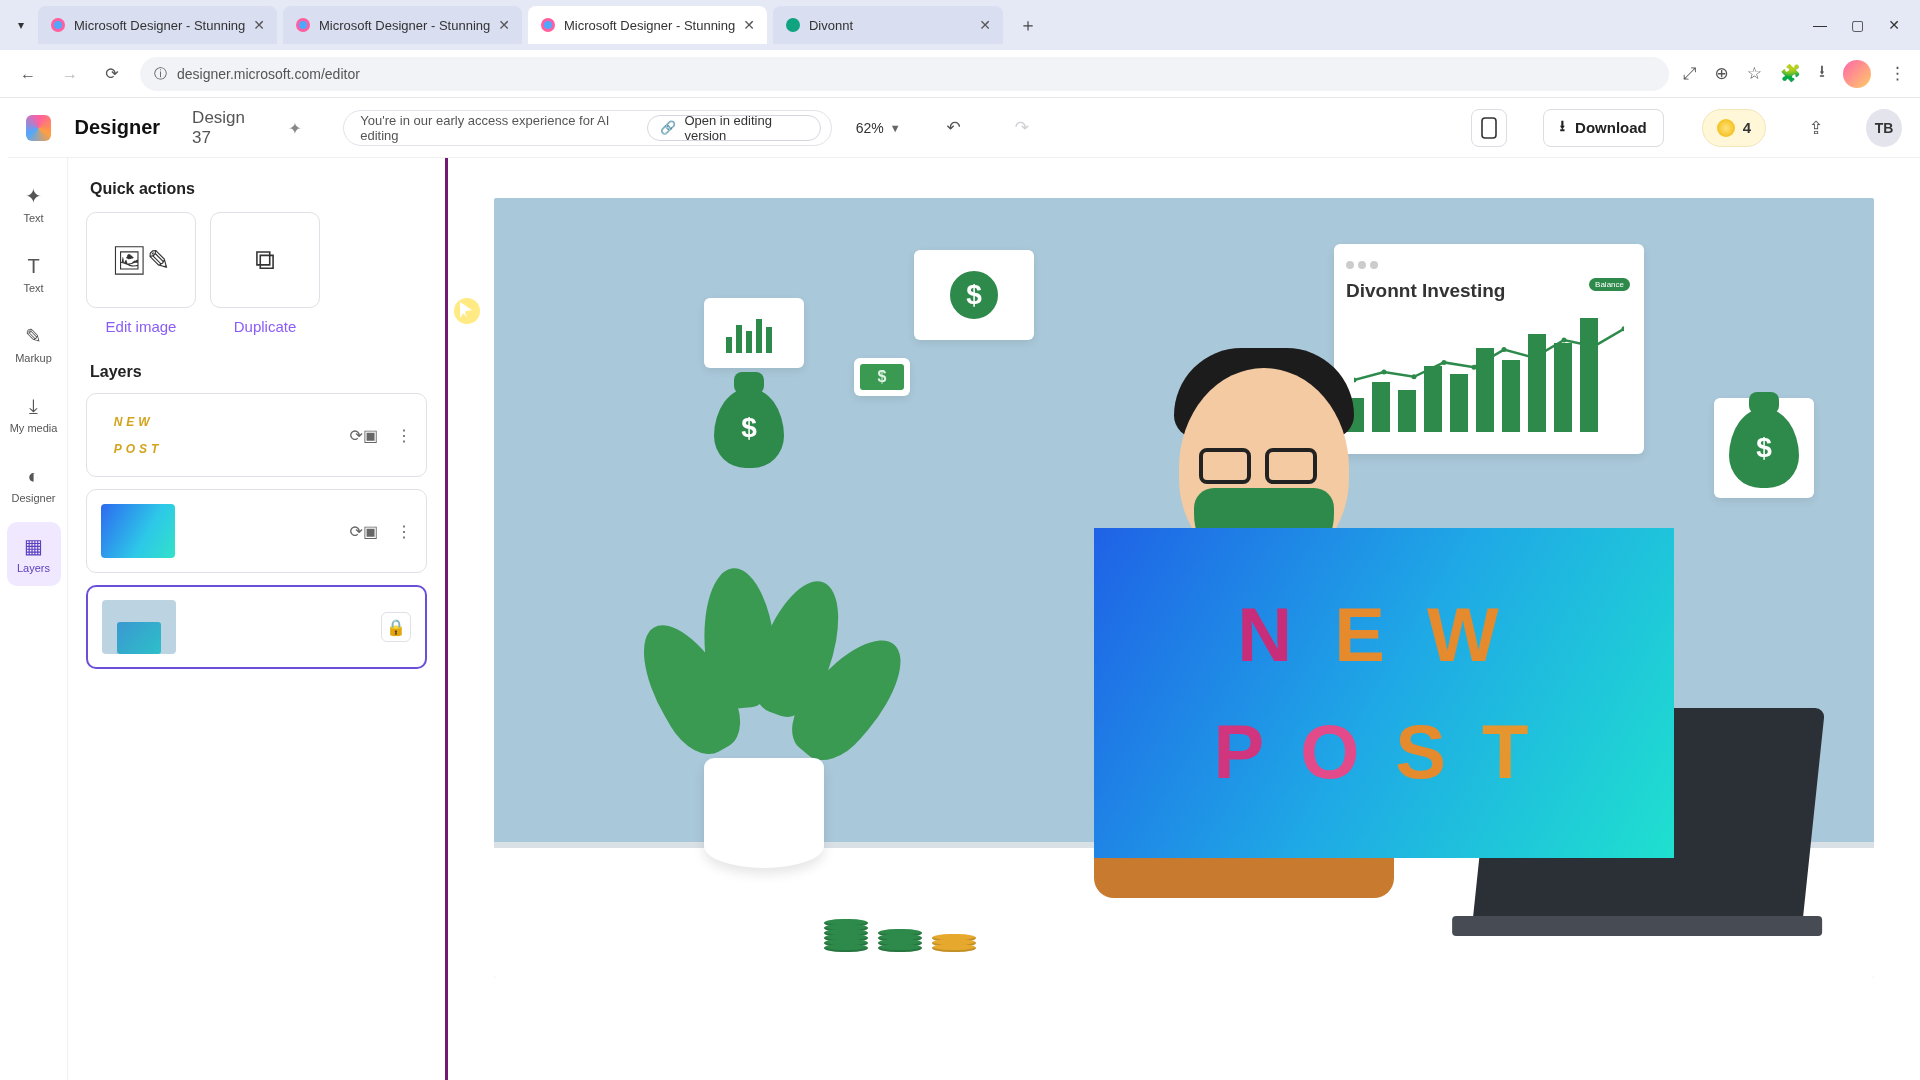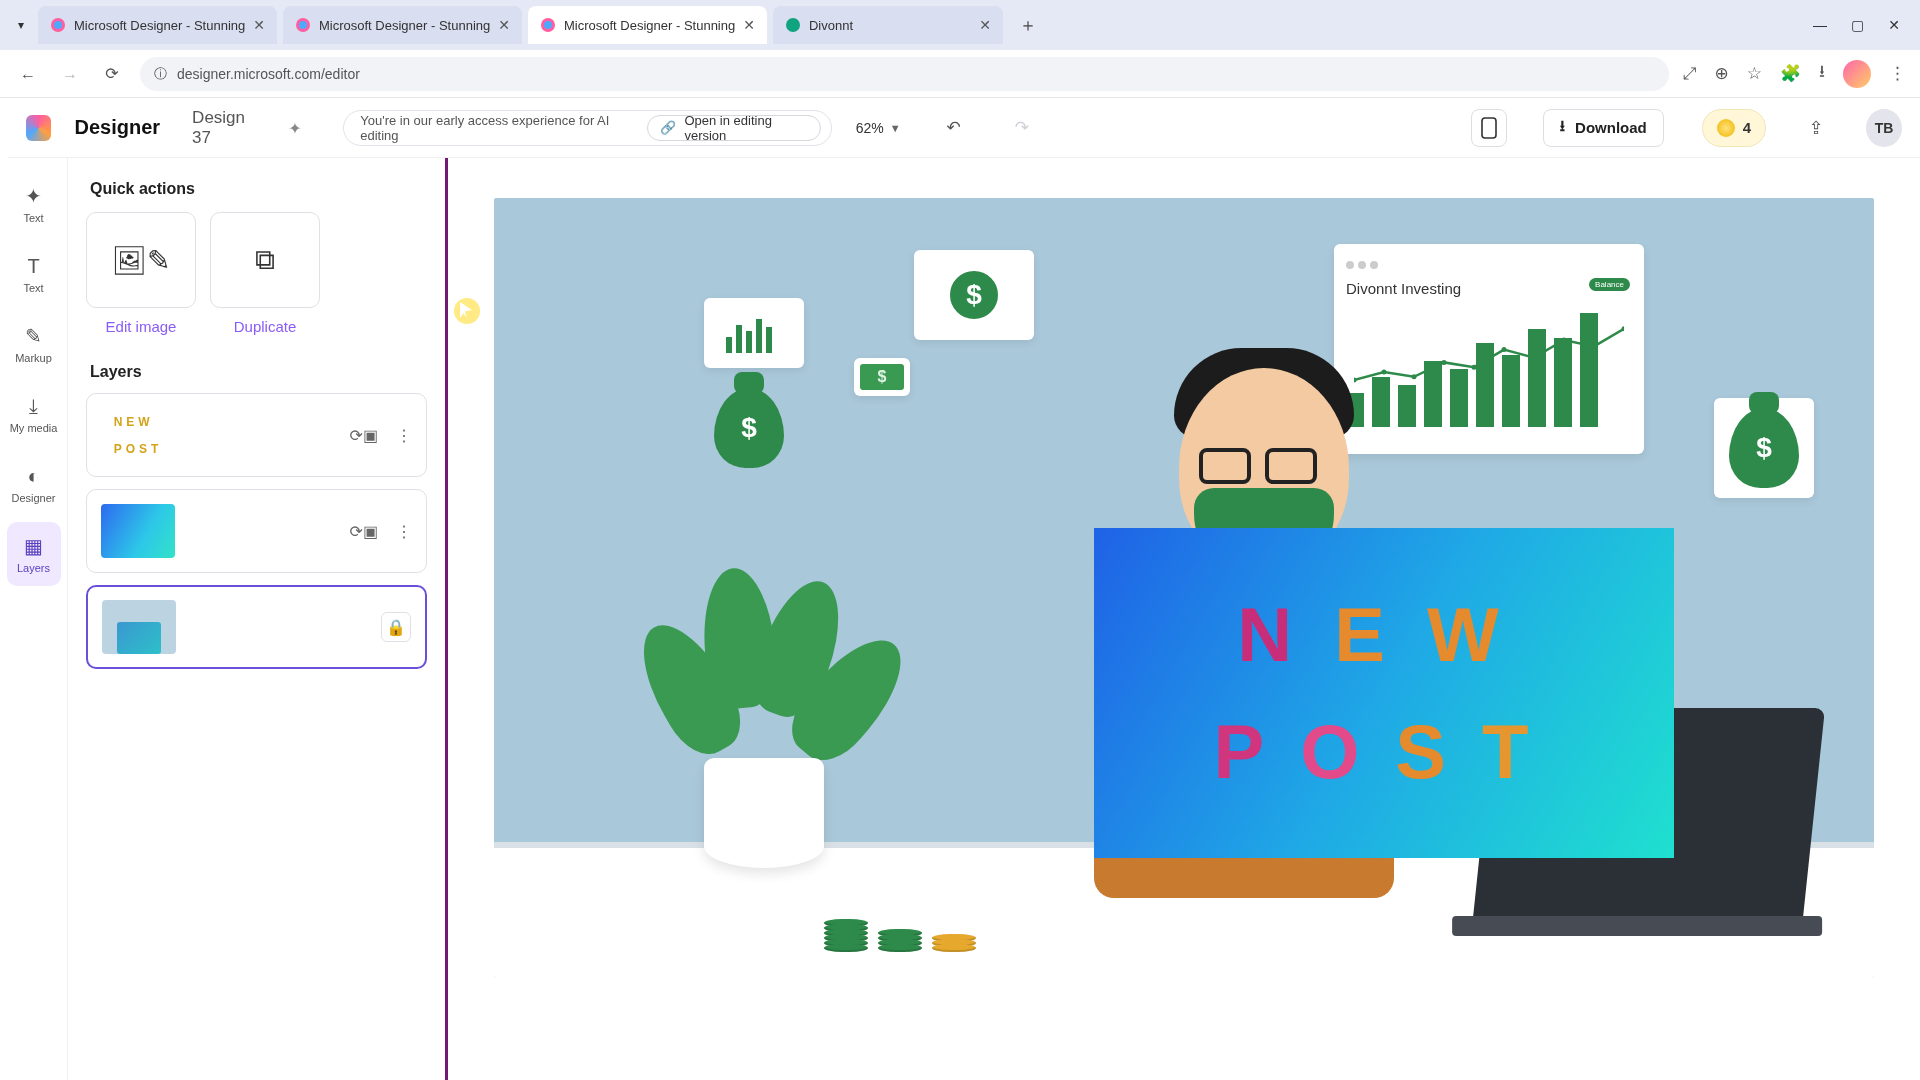--- a/index.html
+++ b/index.html
@@ -55,21 +55,21 @@
   .qa-title { font-size:16px; font-weight:600; color:#222; margin:4px 4px 14px; }
   .qa-row { display:flex; gap:14px; }
   .qa-card { width:110px; display:flex; flex-direction:column; align-items:center; gap:10px; }
   .qa-box { width:110px; height:96px; border:1px solid #e0e0e6; border-radius:10px; display:flex; align-items:center; justify-content:center; font-size:28px; color:#333; cursor:pointer; }
   .qa-label { font-size:15px; color:#8b5cf6; }
 
   .layers-title { font-size:16px; font-weight:600; color:#222; margin:28px 4px 12px; }
   .layer { height:84px; border:1px solid #e0e0e6; border-radius:10px; display:flex; align-items:center; padding:0 14px; gap:14px; cursor:pointer; margin-bottom:12px; position:relative; }
   .layer.selected { border:2px solid #6b4fd8; }
   .layer .thumb { width:74px; height:54px; border-radius:4px; display:flex; align-items:center; justify-content:center; overflow:hidden; }
-  .thumb-text { display:flex; flex-direction:column; gap:13px; }
+  .thumb-text { display:flex; flex-direction:column; gap:13px;font-style:italic; }
   .thumb-text span { font-size:12px; font-weight:800; letter-spacing:4px; color:#d3a31a; }
   .thumb-grad { width:100%; height:100%; background:linear-gradient(120deg,#2d6af0 0%,#2dc8e8 60%,#32e2c8 100%); }
   .thumb-img { width:100%; height:100%; background:linear-gradient(#bcd4e2,#bcd4e2); display:flex; align-items:flex-end; justify-content:center; }
   .thumb-img::after{content:""; width:60%; height:60%; background:linear-gradient(135deg,#3a98d0,#2dc0c9); border-radius:3px; }
   .layer-icons { margin-left:auto; display:flex; gap:18px; color:#666; font-size:16px; }
   .layer .lock-box { margin-left:auto; width:30px; height:30px; border:1px solid #e0e0e6; border-radius:6px; display:flex; align-items:center; justify-content:center; color:#aaa; }
 
   .collapse-handle { position:absolute; left:448px; top:640px; width:22px; height:44px; background:#fff; border:1px solid #e3e3ea; border-radius:0 8px 8px 0; display:flex; align-items:center; justify-content:center; color:#666; font-size:13px; cursor:pointer; }
 
   .canvas-wrap { flex:1; background:#fff; display:flex; align-items:flex-start; justify-content:center; padding-top:40px; position:relative; }
@@ -87,21 +87,21 @@
   .head { position:absolute; top:30px; left:145px; width:170px; height:200px; background:#f3caa2; border-radius:50% 50% 45% 45%; }
   .hair { position:absolute; top:10px; left:140px; width:180px; height:90px; background:#1c1c1c; border-radius:90px 90px 30px 30px; }
   .glasses { position:absolute; top:110px; left:165px; width:130px; height:36px; }
   .glasses .g { width:52px; height:36px; border:4px solid #222; border-radius:8px; display:inline-block; }
   .mask { position:absolute; top:150px; left:160px; width:140px; height:86px; background:#2e8a4a; border-radius:20px 20px 60px 60px; }
   .laptop { position:absolute; right:60px; bottom:60px; width:330px; height:210px; background:#2b2f36; border-radius:10px 10px 0 0; transform:skewX(-6deg); }
   .laptop::after{ content:""; position:absolute; bottom:-18px; left:-20px; width:370px; height:20px; background:#474c54; border-radius:4px; transform:skewX(6deg);}
   .dashboard { position:absolute; right:230px; top:46px; width:310px; height:210px; background:#fff; border-radius:6px; padding:12px; box-shadow:0 4px 10px rgba(0,0,0,.08);}
   .dash-top { height:18px; display:flex; align-items:center; gap:4px; margin-bottom:6px;}
   .dash-top .dot{width:8px;height:8px;border-radius:50%;background:#ccc;}
-  .dash-title { font-size:15px; font-weight:400; color:#333; margin-bottom:2px;}
+  .dash-title { font-size:19px; font-weight:700; color:#333; margin-bottom:2px;}
   .dash-pill { position:absolute; top:34px; right:14px; font-size:8px; padding:2px 6px; background:#2e8a4a; color:#fff; border-radius:8px;}
   .bars { display:flex; align-items:flex-end; gap:8px; height:120px; margin-top:10px;}
   .bars .b { width:18px; background:#2e8a4a; }
   .line { position:absolute; top:80px; left:20px; right:20px; height:80px; }
   .float-card { position:absolute; background:#fff; border-radius:6px; box-shadow:0 3px 8px rgba(0,0,0,.08); display:flex; align-items:center; justify-content:center; }
   .dollar-coin { width:58px; height:58px; border-radius:50%; background:#2e8a4a; color:#fff; display:flex; align-items:center; justify-content:center; font-size:28px; font-weight:800; border:5px solid #fff; }
   .money-bag { width:70px; height:80px; background:#2e8a4a; border-radius:50% 50% 45% 45%/60% 60% 40% 40%; position:relative; color:#fff; display:flex; align-items:center; justify-content:center; font-size:28px; font-weight:800;}
   .money-bag::before{content:""; position:absolute; top:-16px; left:20px; width:30px; height:22px; background:#2e8a4a; border-radius:8px;}
   .overlay-card { position:absolute; left:600px; top:330px; width:580px; height:330px; background:linear-gradient(120deg,#1f62e6 0%,#1fa8e6 50%,#1fe0cf 100%); display:flex; flex-direction:column; align-items:center; justify-content:center; gap:30px; }
   .overlay-card .nw { font-size:76px; font-weight:900; letter-spacing:32px; display:flex; gap:10px;}

